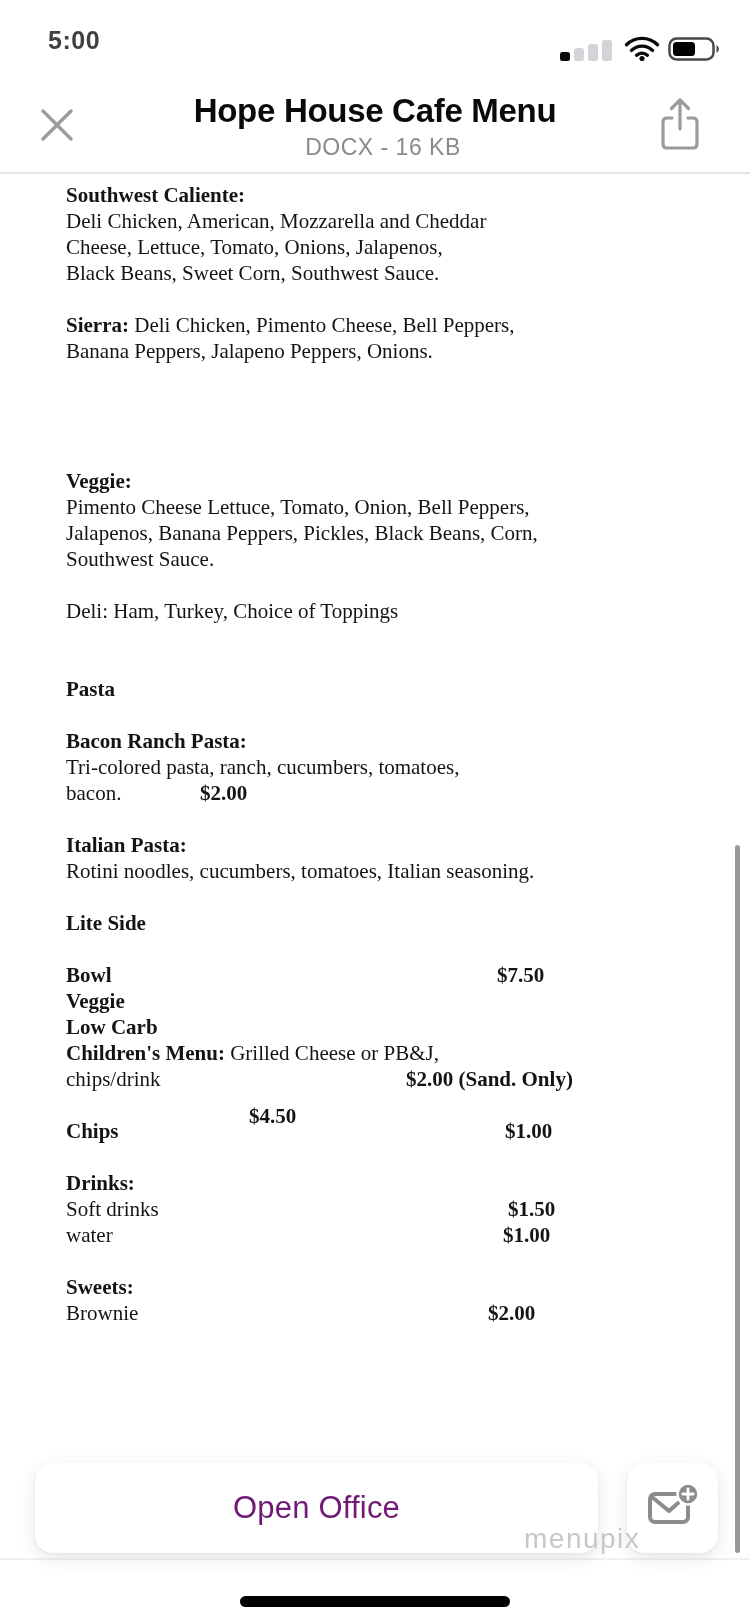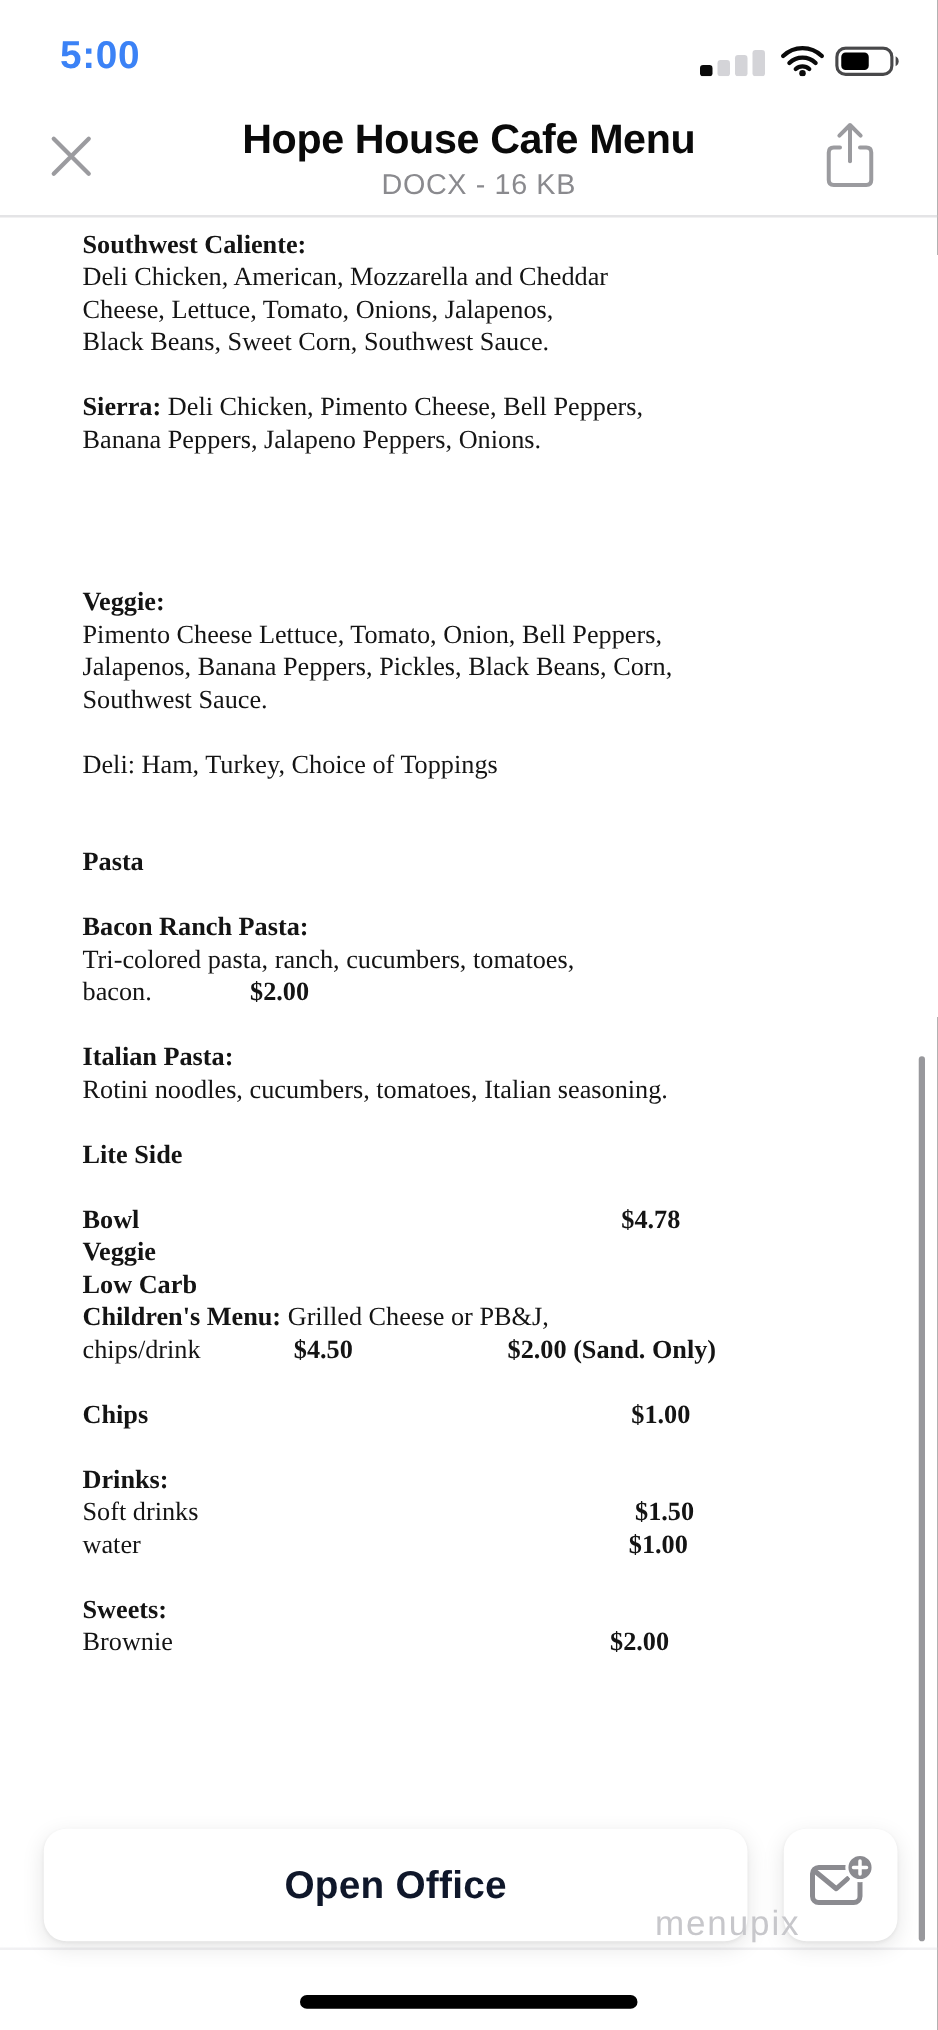--- a/index.html
+++ b/index.html
@@ -4,21 +4,21 @@
 <style>
   html,body{margin:0;padding:0;background:#777;}
   .screen{
     position:relative;width:750px;height:1624px;margin:0 auto;
     background:#ffffff;overflow:hidden;
     font-family:"Liberation Sans",sans-serif;
   }
   
   .status-time{
     position:absolute;left:48px;top:26px;
-    font-size:31px;font-weight:700;color:#3b82f6;letter-spacing:.5px;
+    font-size:25px;font-weight:700;color:#404040;letter-spacing:.5px;
   }
   .status-icons{position:absolute;right:30px;top:34px;display:flex;align-items:flex-end;gap:8px;}
   
   .close-btn{position:absolute;left:34px;top:102px;width:46px;height:46px;cursor:pointer;}
   .doc-title{
     position:absolute;left:90px;right:90px;top:92px;text-align:center;
     font-size:33px;font-weight:700;color:#0a0a0a;letter-spacing:-.3px;
     white-space:nowrap;
   }
   .doc-subtitle{
@@ -43,21 +43,21 @@
   
   .bottom-divider{position:absolute;left:0;top:1558px;width:750px;height:2px;background:#f1f1f3;}
   .card{
     position:absolute;background:#fff;border-radius:18px;
     box-shadow:0 5px 18px rgba(0,0,0,.10),0 1px 3px rgba(0,0,0,.05);
   }
   .open-btn{
     left:35px;top:1463px;width:563px;height:90px;
     display:flex;align-items:center;justify-content:center;cursor:pointer;
   }
-  .open-btn-label{font-size:31px;font-weight:700;color:#0f172a;letter-spacing:.2px;}
+  .open-btn-label{font-size:31px;font-weight:400;color:#701a75;letter-spacing:.2px;}
   .mail-btn{
     left:627px;top:1463px;width:91px;height:90px;
     display:flex;align-items:center;justify-content:center;cursor:pointer;
   }
   .watermark{
     position:absolute;left:512px;top:1523px;z-index:6;
     font-size:28px;color:#c7c7cb;letter-spacing:1.5px;font-weight:400;margin-left:12px;
   }
   .home-indicator{
     position:absolute;left:240px;top:1596px;width:270px;height:11px;
@@ -140,25 +140,25 @@
       <div class="doc-line"></div>
       <div class="doc-line"><span class="b">Bacon Ranch Pasta:</span></div>
       <div class="doc-line"><span>Tri-colored pasta, ranch, cucumbers, tomatoes,</span></div>
       <div class="doc-line"><span>bacon.</span><span class="b tab" style="left: 134px;">$2.00</span></div>
       <div class="doc-line"></div>
       <div class="doc-line"><span class="b">Italian Pasta:</span></div>
       <div class="doc-line"><span>Rotini noodles, cucumbers, tomatoes, Italian seasoning.</span></div>
       <div class="doc-line"></div>
       <div class="doc-line"><span class="b">Lite Side</span></div>
       <div class="doc-line"></div>
-      <div class="doc-line"><span class="b">Bowl</span><span class="b tab" style="left: 431px;">$4.78</span></div>
+      <div class="doc-line"><span class="b">Bowl</span><span class="b tab" style="left: 431px;">$7.50</span></div>
       <div class="doc-line"><span class="b">Veggie</span></div>
       <div class="doc-line"><span class="b">Low Carb</span></div>
       <div class="doc-line"><span class="b">Children's Menu:</span><span> Grilled Cheese or PB&amp;J,</span></div>
-      <div class="doc-line"><span>chips/drink</span><span class="b tab" style="left: 169px;">$4.50</span><span class="b tab" style="left: 304px; margin-left: 36px;">$2.00 (Sand. Only)</span></div>
+      <div class="doc-line"><span>chips/drink</span><span class="b tab" style="left: 183px; margin-top: 37px;">$4.50</span><span class="b tab" style="left: 304px; margin-left: 36px;">$2.00 (Sand. Only)</span></div>
       <div class="doc-line"></div>
       <div class="doc-line"><span class="b">Chips</span><span class="b tab" style="left: 439px;">$1.00</span></div>
       <div class="doc-line"></div>
       <div class="doc-line"><span class="b">Drinks:</span></div>
       <div class="doc-line"><span>Soft drinks</span><span class="b tab" style="left: 442px;">$1.50</span></div>
       <div class="doc-line"><span>water</span><span class="b tab" style="left: 437px;">$1.00</span></div>
       <div class="doc-line"></div>
       <div class="doc-line"><span class="b">Sweets:</span></div>
       <div class="doc-line"><span>Brownie</span><span class="b tab" style="left: 422px;">$2.00</span></div>
     </div>

